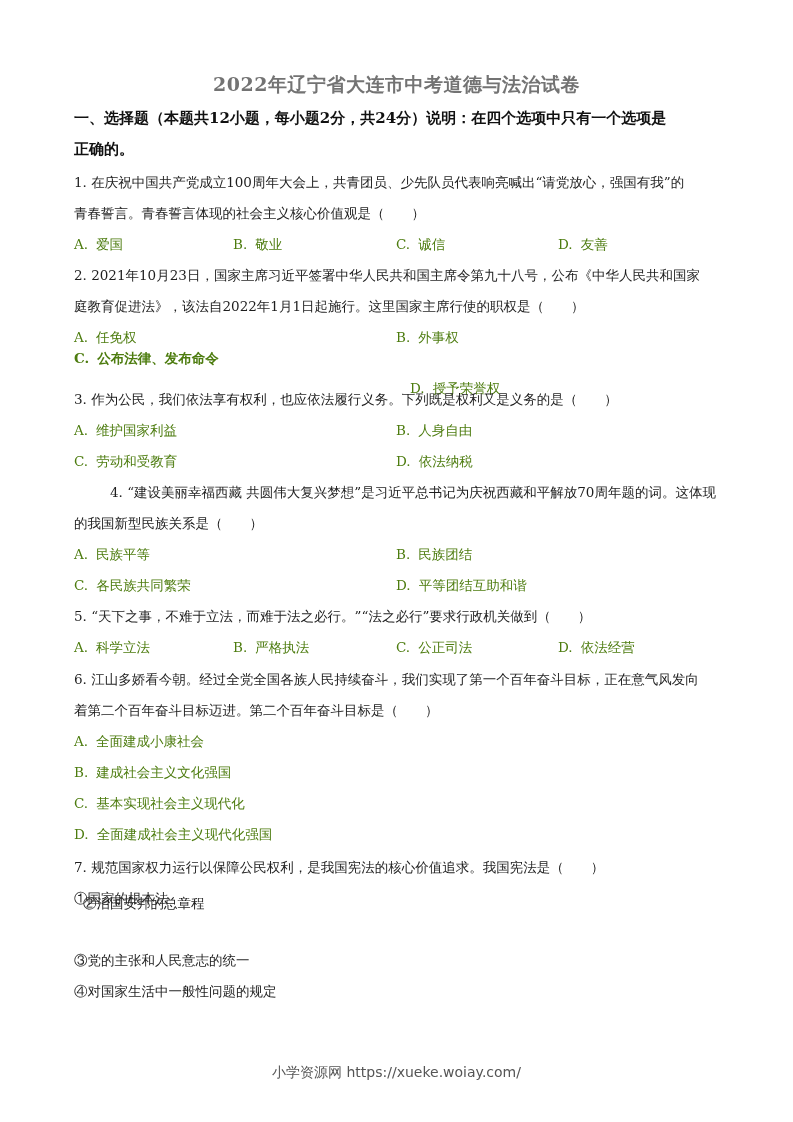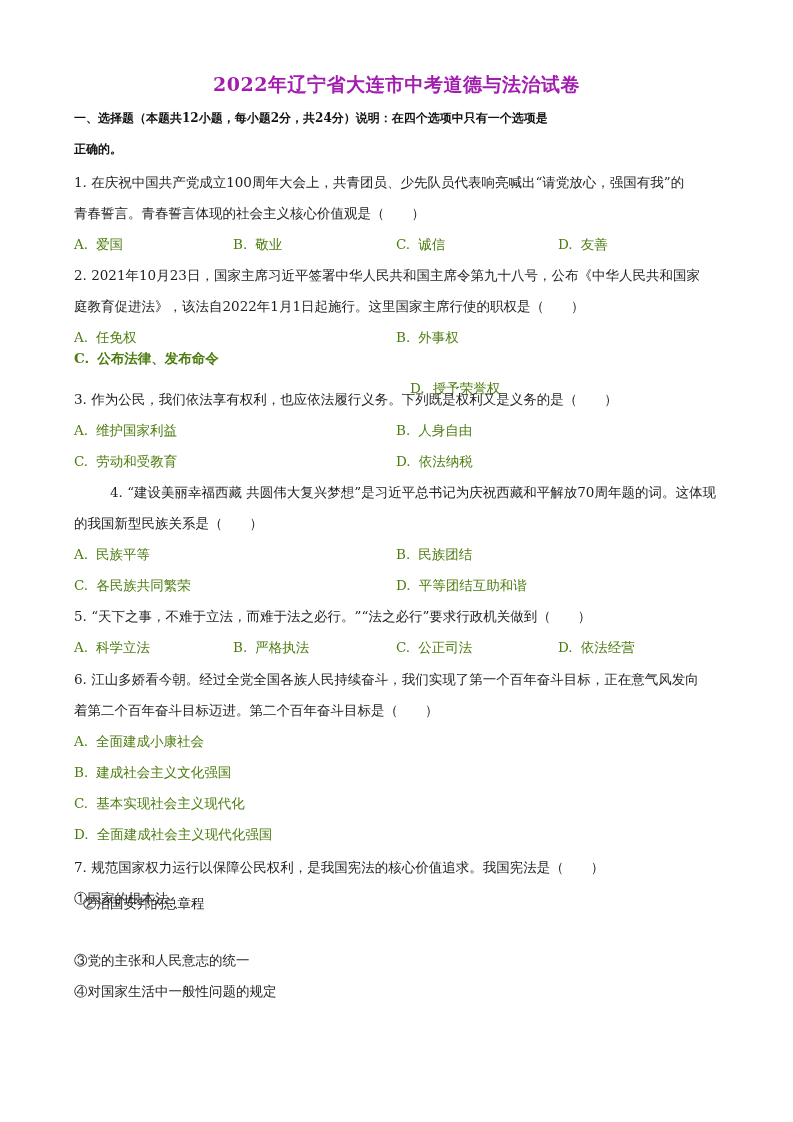--- a/index.html
+++ b/index.html
@@ -23,28 +23,28 @@
     }
     .title {
       position: absolute;
       left: 0;
       top: 72px;
       width: 793px;
       text-align: center;
       font-size: 19px;
       font-weight: bold;
       letter-spacing: 0.5px;
-      color: #a21caf;
+      color: #737373;
       font-family: "DejaVu Serif", "Liberation Serif", serif;
     }
     .section-heading {
       position: absolute;
       left: 74px;
       width: 650px;
-      font-size: 12px;
+      font-size: 15px;
       font-weight: bold;
       line-height: 31px;
       color: #111;
     }
     .line {
       position: absolute;
       left: 74px;
       width: 650px;
       font-size: 13.5px;
       line-height: 20px;
@@ -133,13 +133,14 @@
   </div>
 
   <div>
     <div class="line" style="top:857px;">7. 规范国家权力运行以保障公民权利，是我国宪法的核心价值追求。我国宪法是（　　）</div>
     <div class="line" style="top:888px;">①国家的根本法</div>
     <div class="line" style="top:893px;margin-left:9px;">②治国安邦的总章程</div>
     <div class="line" style="top:950px;">③党的主张和人民意志的统一</div>
     <div class="line" style="top:981px;">④对国家生活中一般性问题的规定</div>
   </div>
 
+  <div class="footer">小学资源网 https://xueke.woiay.com/</div>
 </div>
 
 </body></html>

